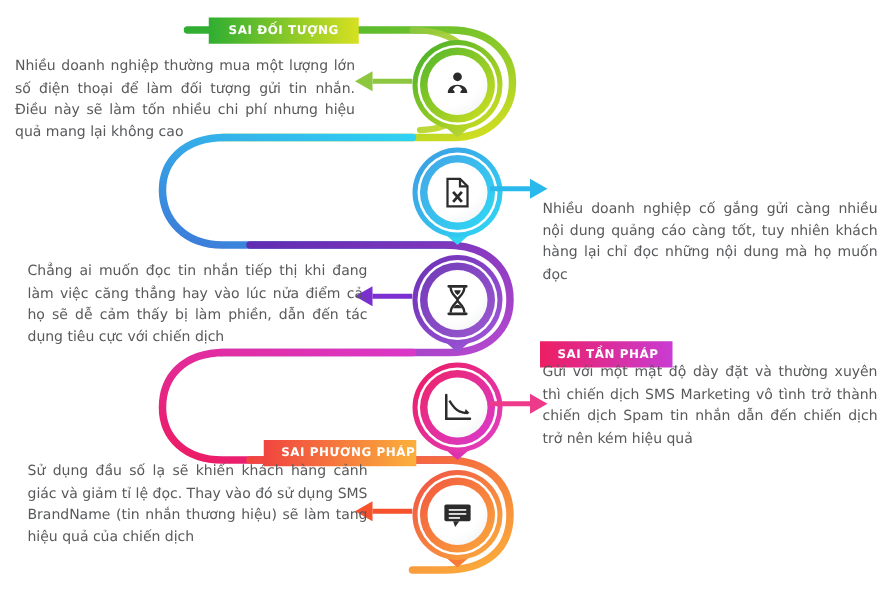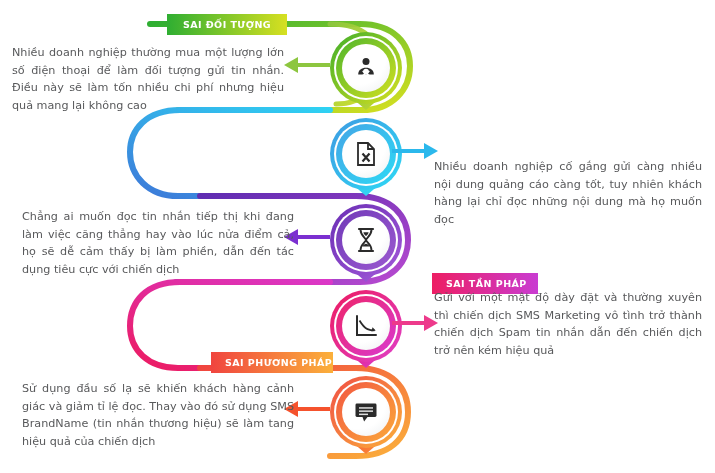--- a/index.html
+++ b/index.html
@@ -239,15 +239,15 @@
   <div class="badge" style="left:167px;top:352px;width:122px;background:linear-gradient(90deg,#f0453f,#fbb03b);margin-left:44px;">SAI PHƯƠNG PHÁP</div>
 
   <div class="para" style="left:12px;top:44px;">Nhiều doanh nghiệp thường mua một lượng lớn số điện thoại để làm đối tượng gửi tin nhắn. Điều này sẽ làm tốn nhiều chi phí nhưng hiệu quả mang lại không cao</div>
 
   <div class="para" style="left:434px;top:133px;width:268px;margin-top:25px;">Nhiều doanh nghiệp cố gắng gửi càng nhiều nội dung quảng cáo càng tốt, tuy nhiên khách hàng lại chỉ đọc những nội dung  mà họ muốn đọc</div>
 
   <div class="para" style="left:22px;top:208px;">Chẳng ai muốn đọc tin nhắn tiếp thị khi đang làm việc căng thẳng hay vào lúc nửa điểm cả, họ sẽ dễ cảm thấy bị làm phiền, dẫn đến tác dụng tiêu cực với chiến dịch</div>
 
   <div class="para" style="left:434px;top:289px;width:268px;">Gửi với một mật độ dày đặt và thường xuyên thì chiến dịch SMS Marketing vô tình trở thành chiến dịch Spam tin nhắn dẫn đến chiến dịch trở nên kém hiệu quả</div>
 
-  <div class="para" style="left:22px;top:380px;">Sử dụng đầu số lạ sẽ khiến khách hàng cảnh giác và giảm tỉ lệ đọc. Thay vào đó sử dụng SMS BrandName (tin nhắn thương hiệu) sẽ làm tang hiệu quả của chiến dịch</div>
+  <div class="para" style="left:22px;top:368px;">Sử dụng đầu số lạ sẽ khiến khách hàng cảnh giác và giảm tỉ lệ đọc. Thay vào đó sử dụng SMS BrandName (tin nhắn thương hiệu) sẽ làm tang hiệu quả của chiến dịch</div>
 
 </div>
 
 </body></html>

